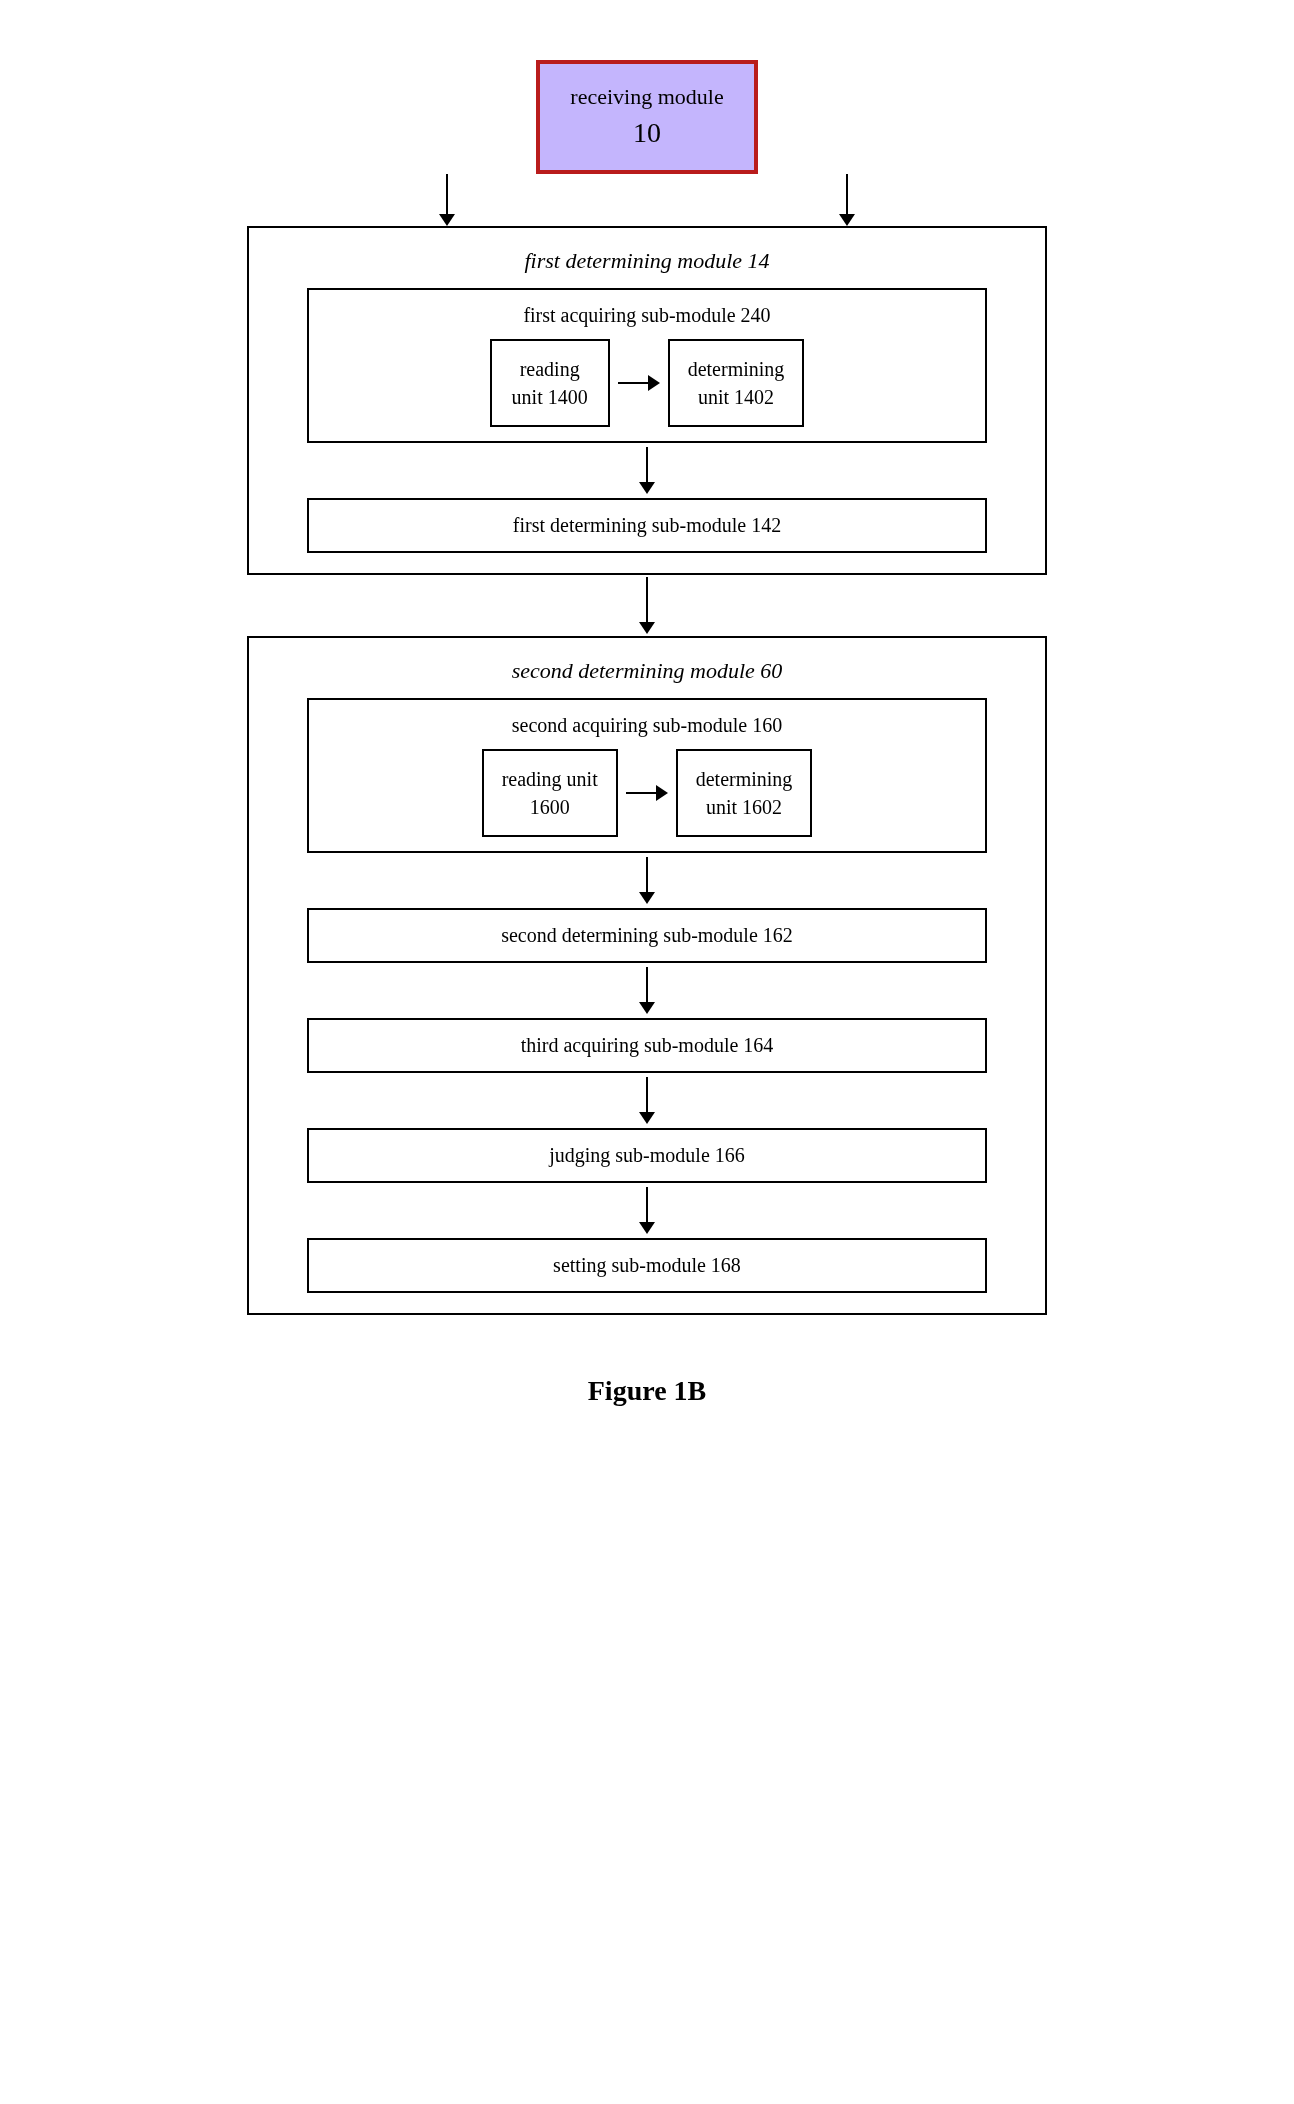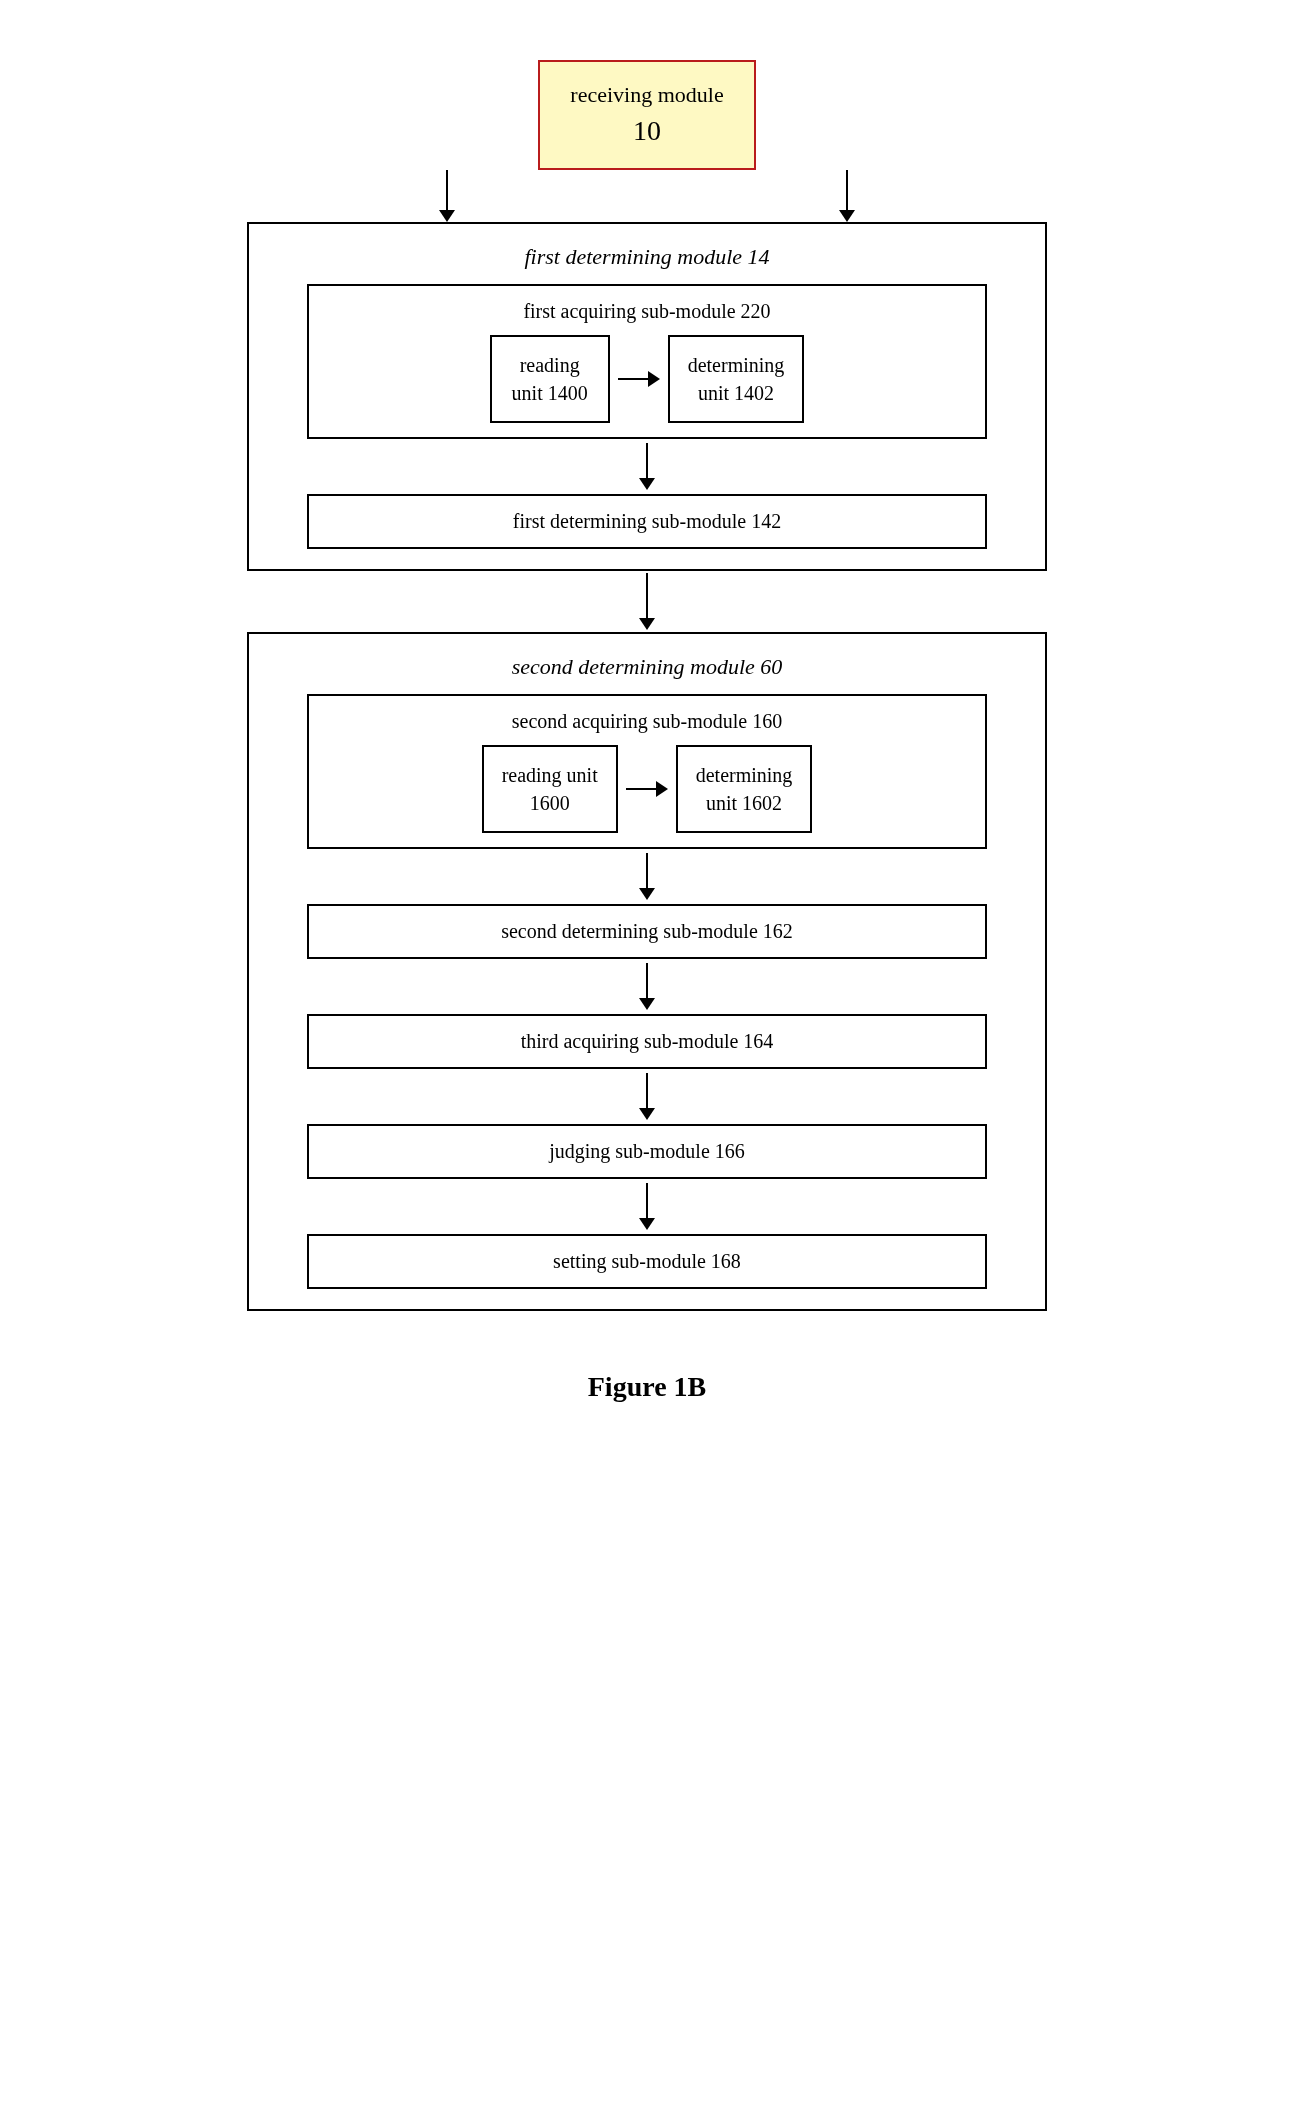--- a/index.html
+++ b/index.html
@@ -22,27 +22,27 @@
 
     
     .top-modules {
       display: flex;
       flex-direction: row;
       justify-content: space-around;
       width: 100%;
       margin-bottom: 0;
     }
     .top-box {
-      border: 2px solid #b91c1c;
+      border: 4px solid #b91c1c;
       padding: 18px 30px;
       text-align: center;
       font-size: 22px;
       line-height: 1.4;
       min-width: 160px;
-      background: #fef9c3;
+      background: #c4b5fd;
     }
     .top-box .module-number {
       font-size: 28px;
     }
 
     .arrows-row {
       display: flex;
       flex-direction: row;
       justify-content: space-around;
       width: 100%;
@@ -213,21 +213,21 @@
     <div class="arrow-col">
       <div class="arrow-line-v"></div>
       <div class="arrow-head-down"></div>
     </div>
   </div>
 
   <div class="outer-box">
     <div class="outer-box-title">first determining module 14</div>
 
     <div class="inner-box">
-      <div class="inner-box-title">first acquiring sub-module 220</div>
+      <div class="inner-box-title">first acquiring sub-module 240</div>
       <div class="units-row">
         <div class="unit-box">
           <span>reading<br>unit 1400</span>
         </div>
         <div class="arrow-right">
           <div class="arrow-right-line"></div>
           <div class="arrow-right-head"></div>
         </div>
         <div class="unit-box">
           <span>determining<br>unit 1402</span>

